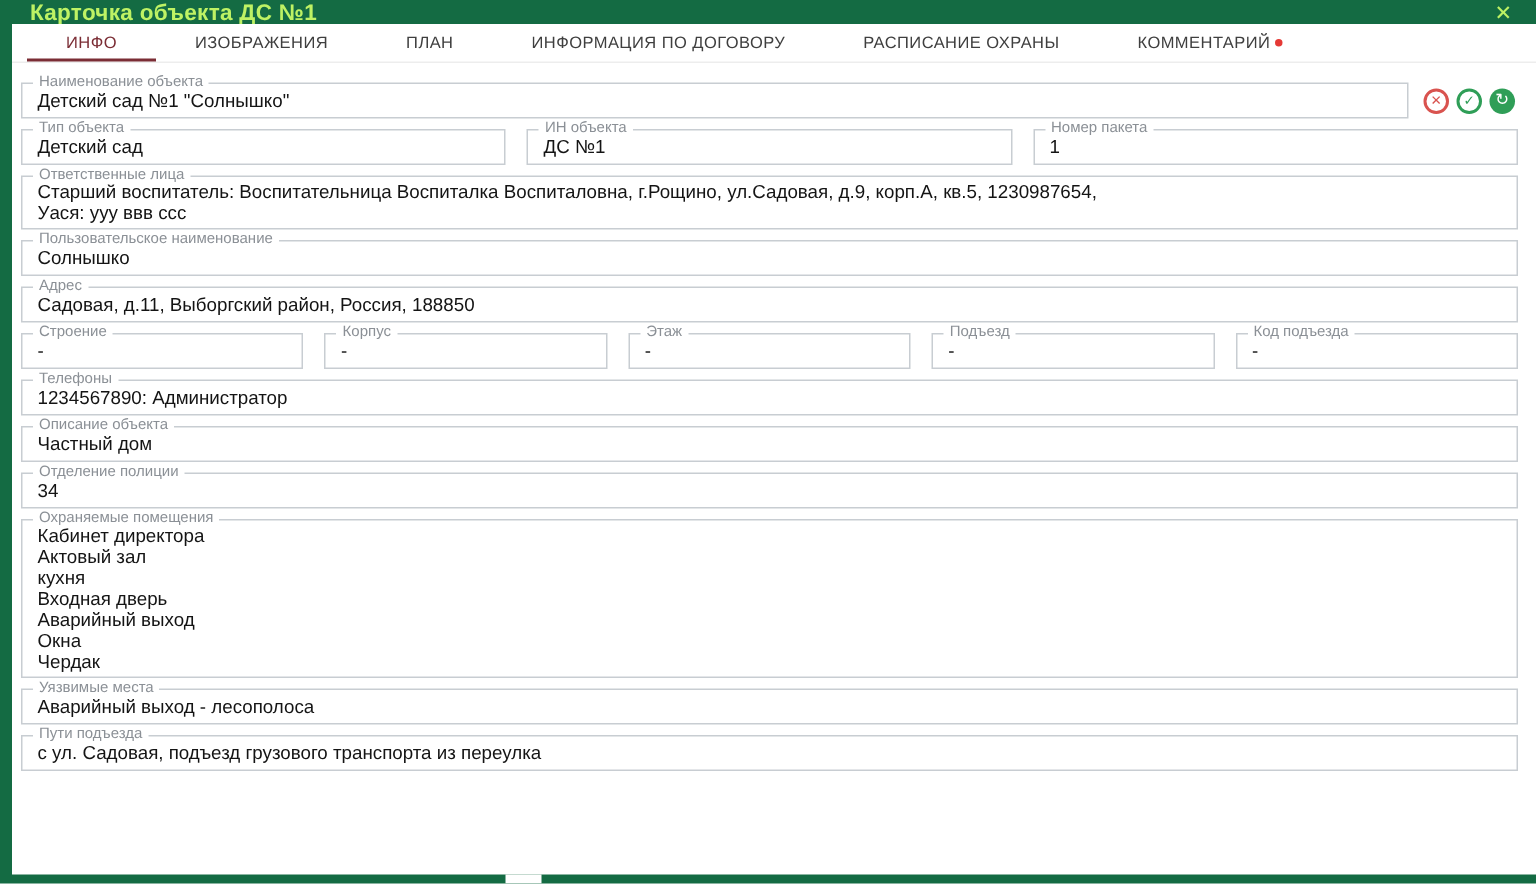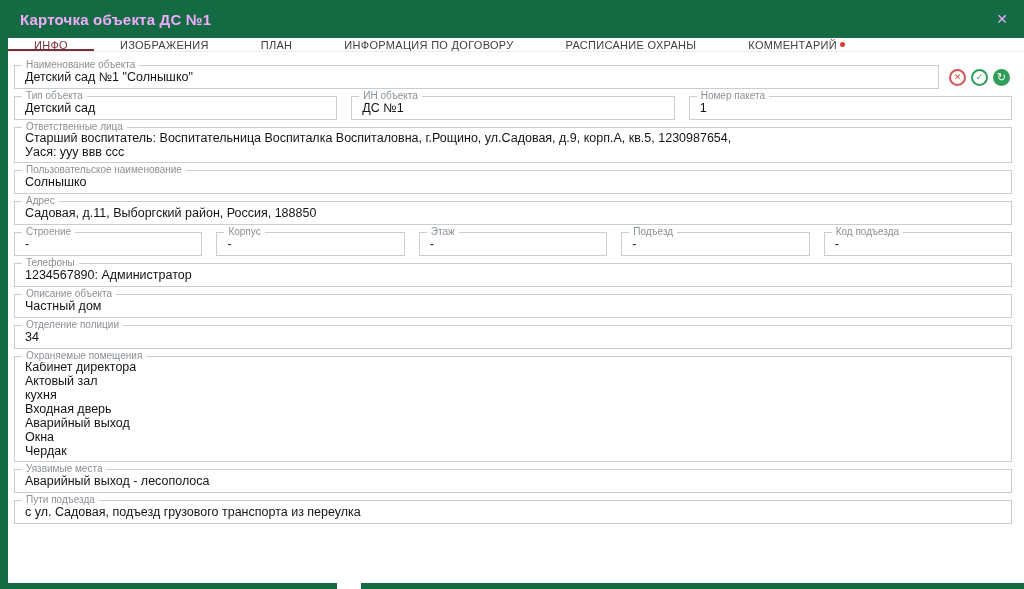--- a/index.html
+++ b/index.html
@@ -7,28 +7,28 @@
   body {
     background:#146b43;
     font-family:"Liberation Sans","DejaVu Sans",sans-serif;
     position:relative;
   }
   .modal {
     position:absolute; left:8px; top:0; right:0; bottom:6px;
     background:#ffffff; display:flex; flex-direction:column; overflow:hidden;
   }
   .modal-header {
-    height:38px; flex:0 0 auto; background:#146b43; color:#f0abfc;
+    height:16px; flex:0 0 auto; background:#146b43; color:#bef264;
     display:flex; align-items:center; padding:0 12px;
   }
   .modal-title { font-size:15px; font-weight:700; letter-spacing:.2px; }
   .modal-close { margin-left:auto; font-size:14px; cursor:pointer; line-height:1; padding:2px 4px; }
   .tabs {
-    height:14px; flex:0 0 auto; display:flex; align-items:stretch;
-    background:#fff; border-bottom:1px solid #ededed;
+    height:26px; flex:0 0 auto; display:flex; align-items:stretch;
+    padding-left:10px; background:#fff; border-bottom:1px solid #ededed;
   }
   .tab {
     display:flex; align-items:center; padding:0 26px; font-size:11px;
     color:#3f3f3f; letter-spacing:.3px; cursor:pointer; position:relative;
     white-space:nowrap;
   }
   .tab.active { color:#7b2d35; box-shadow: inset 0 -2px 0 #7b2d35; }
   .dot {
     display:inline-block; width:5px; height:5px; border-radius:50%;
     background:#e53935; margin-left:3px; vertical-align:super;

